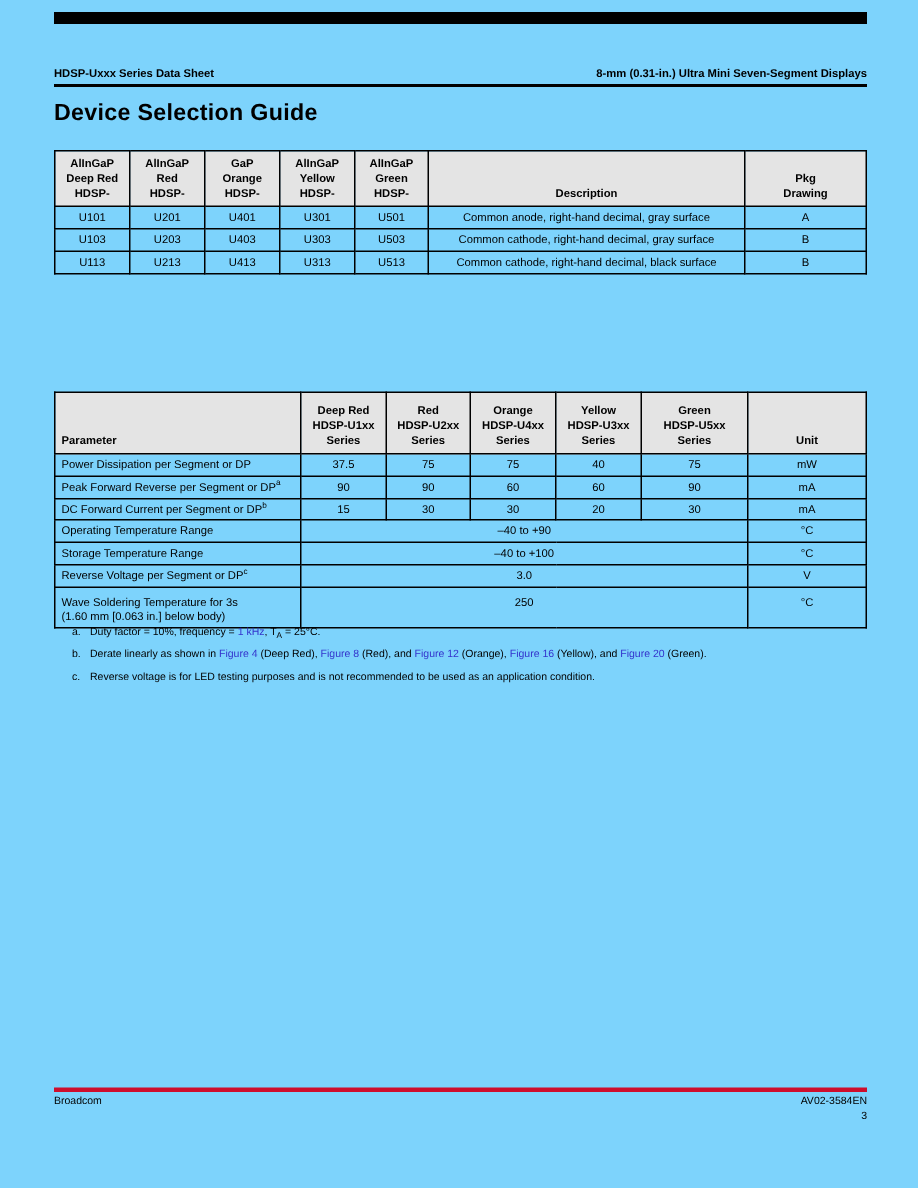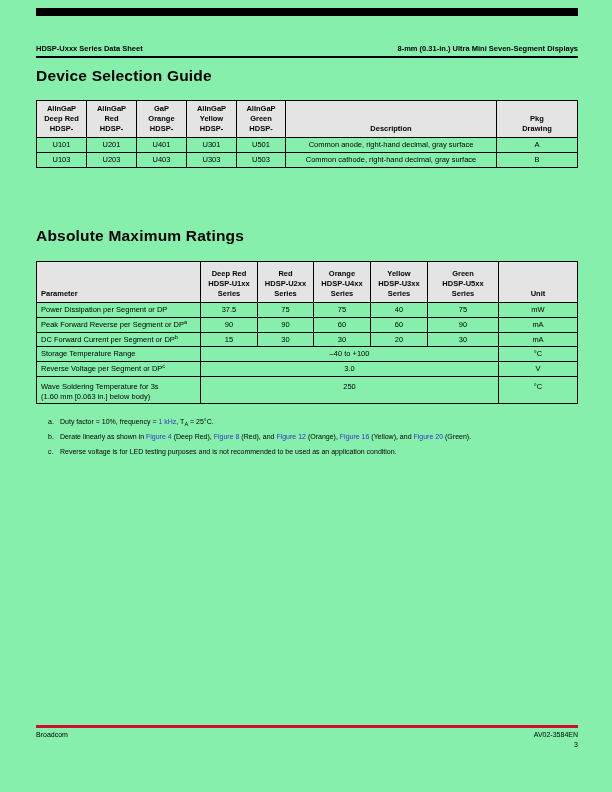--- a/index.html
+++ b/index.html
@@ -1,18 +1,18 @@
 <!DOCTYPE html>
 <html><head>
 <meta charset="utf-8">
 <style>
   * { margin:0; padding:0; box-sizing:border-box; }
   html,body { background:#ffffff; }
   body { font-family:"Liberation Sans", sans-serif; color:#000; }
-  .page { position:relative; width:612px; height:792px; background:#86efac; overflow:hidden; }
+  .page { position:relative; width:612px; height:792px; background:#7dd3fc; overflow:hidden; }
 
   .top-bar { position:absolute; left:36px; top:8px; width:542px; height:8px; background:#000; }
 
   .hdr-row { position:absolute; left:36px; top:44px; width:542px; display:flex;
              justify-content:space-between; align-items:flex-end;
              font-size:7.5px; font-weight:bold; }
   .hdr-rule { position:absolute; left:36px; top:56px; width:542px; height:2px; background:#000; }
 
   .sec-title { position:absolute; left:36px; font-size:15.5px; font-weight:bold; letter-spacing:.2px;text-align:right; }
   #title1 { top:67px; }
@@ -115,25 +115,33 @@
     </tr>
     <tr>
       <td>U103</td>
       <td>U203</td>
       <td>U403</td>
       <td>U303</td>
       <td>U503</td>
       <td>Common cathode, right-hand decimal, gray surface</td>
       <td>B</td>
     </tr>
+    <tr>
+      <td>U113</td>
+      <td>U213</td>
+      <td>U413</td>
+      <td>U313</td>
+      <td>U513</td>
+      <td>Common cathode, right-hand decimal, black surface</td>
+      <td>B</td>
+    </tr>
   </tbody>
       </table>
   </div>
 
-  <div id="title2" class="sec-title">Absolute Maximum Ratings</div>
 
   <div id="tbl2-wrap" class="tbl-wrap">
   <table id="tbl2">
     <colgroup>
       <col style="width:164px">
           <col style="width:57px">
           <col style="width:56px">
           <col style="width:57px">
           <col style="width:57px">
           <col style="width:71px">
@@ -194,20 +202,25 @@
     <tr>
       <td class="left"><span>DC Forward Current per Segment or DP</span><sup>b</sup></td>
       <td>15</td>
       <td>30</td>
       <td>30</td>
       <td>20</td>
       <td>30</td>
       <td>mA</td>
     </tr>
     <tr>
+      <td class="left">Operating Temperature Range</td>
+      <td colspan="5">–40 to +90</td>
+      <td>°C</td>
+    </tr>
+    <tr>
       <td class="left">Storage Temperature Range</td>
       <td colspan="5">–40 to +100</td>
       <td>°C</td>
     </tr>
     <tr>
       <td class="left"><span>Reverse Voltage per Segment or DP</span><sup>c</sup></td>
       <td colspan="5">3.0</td>
       <td>V</td>
     </tr>
     <tr>

